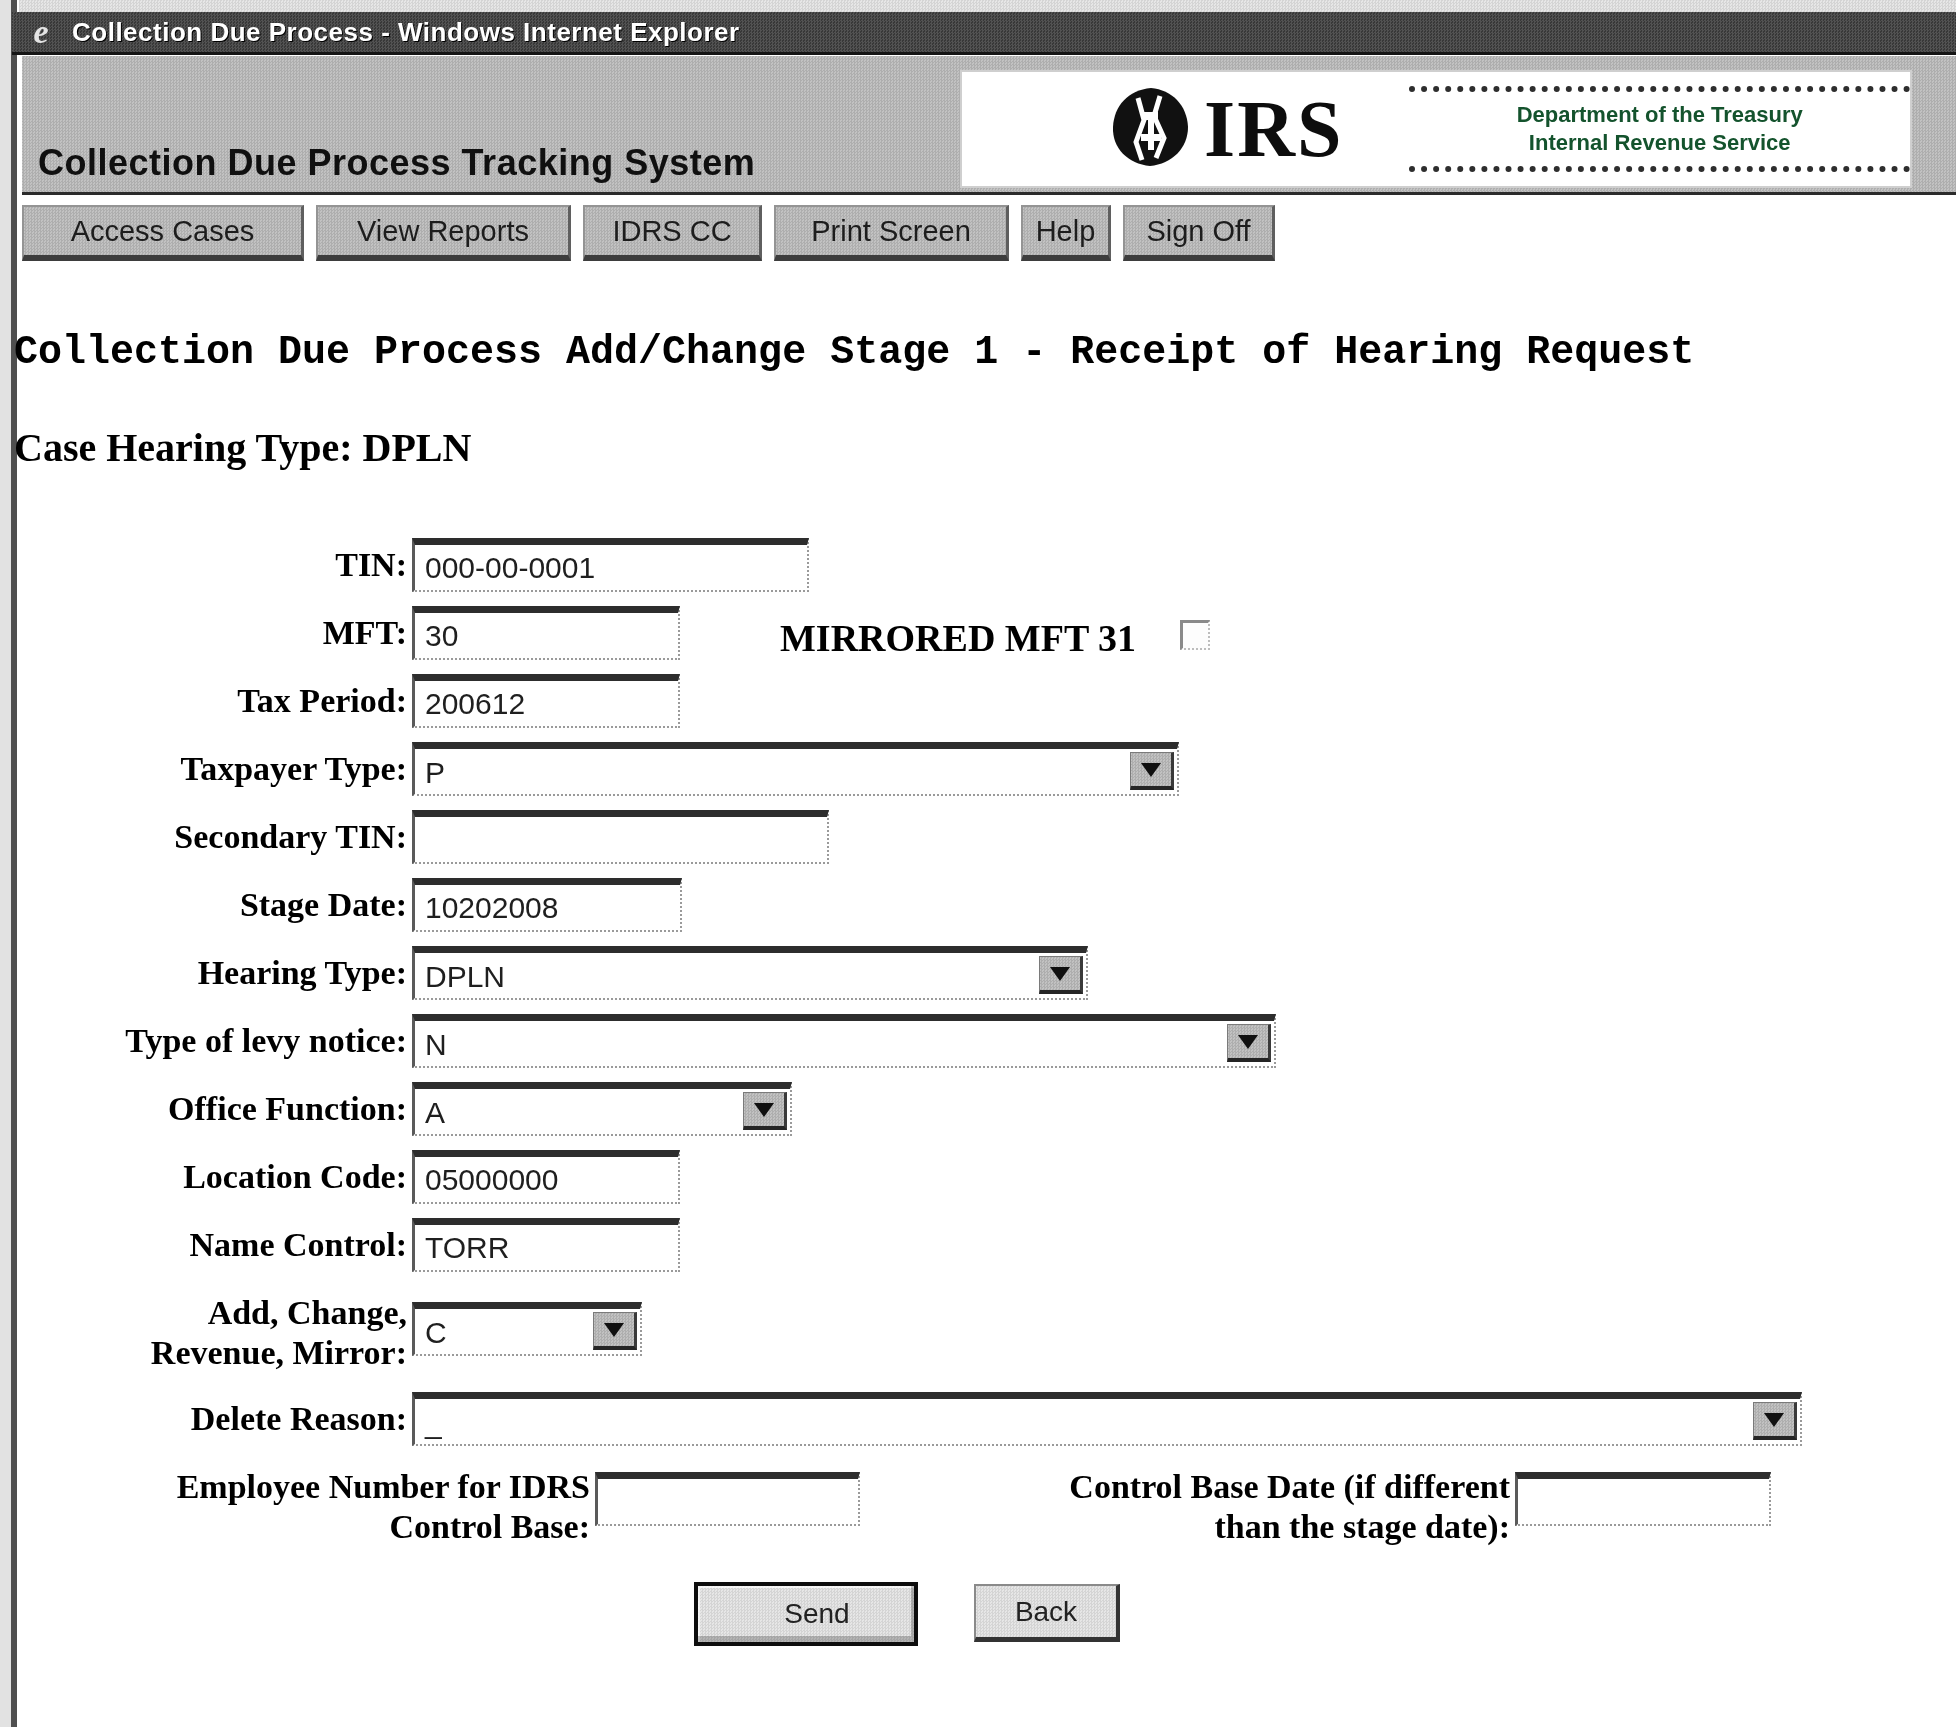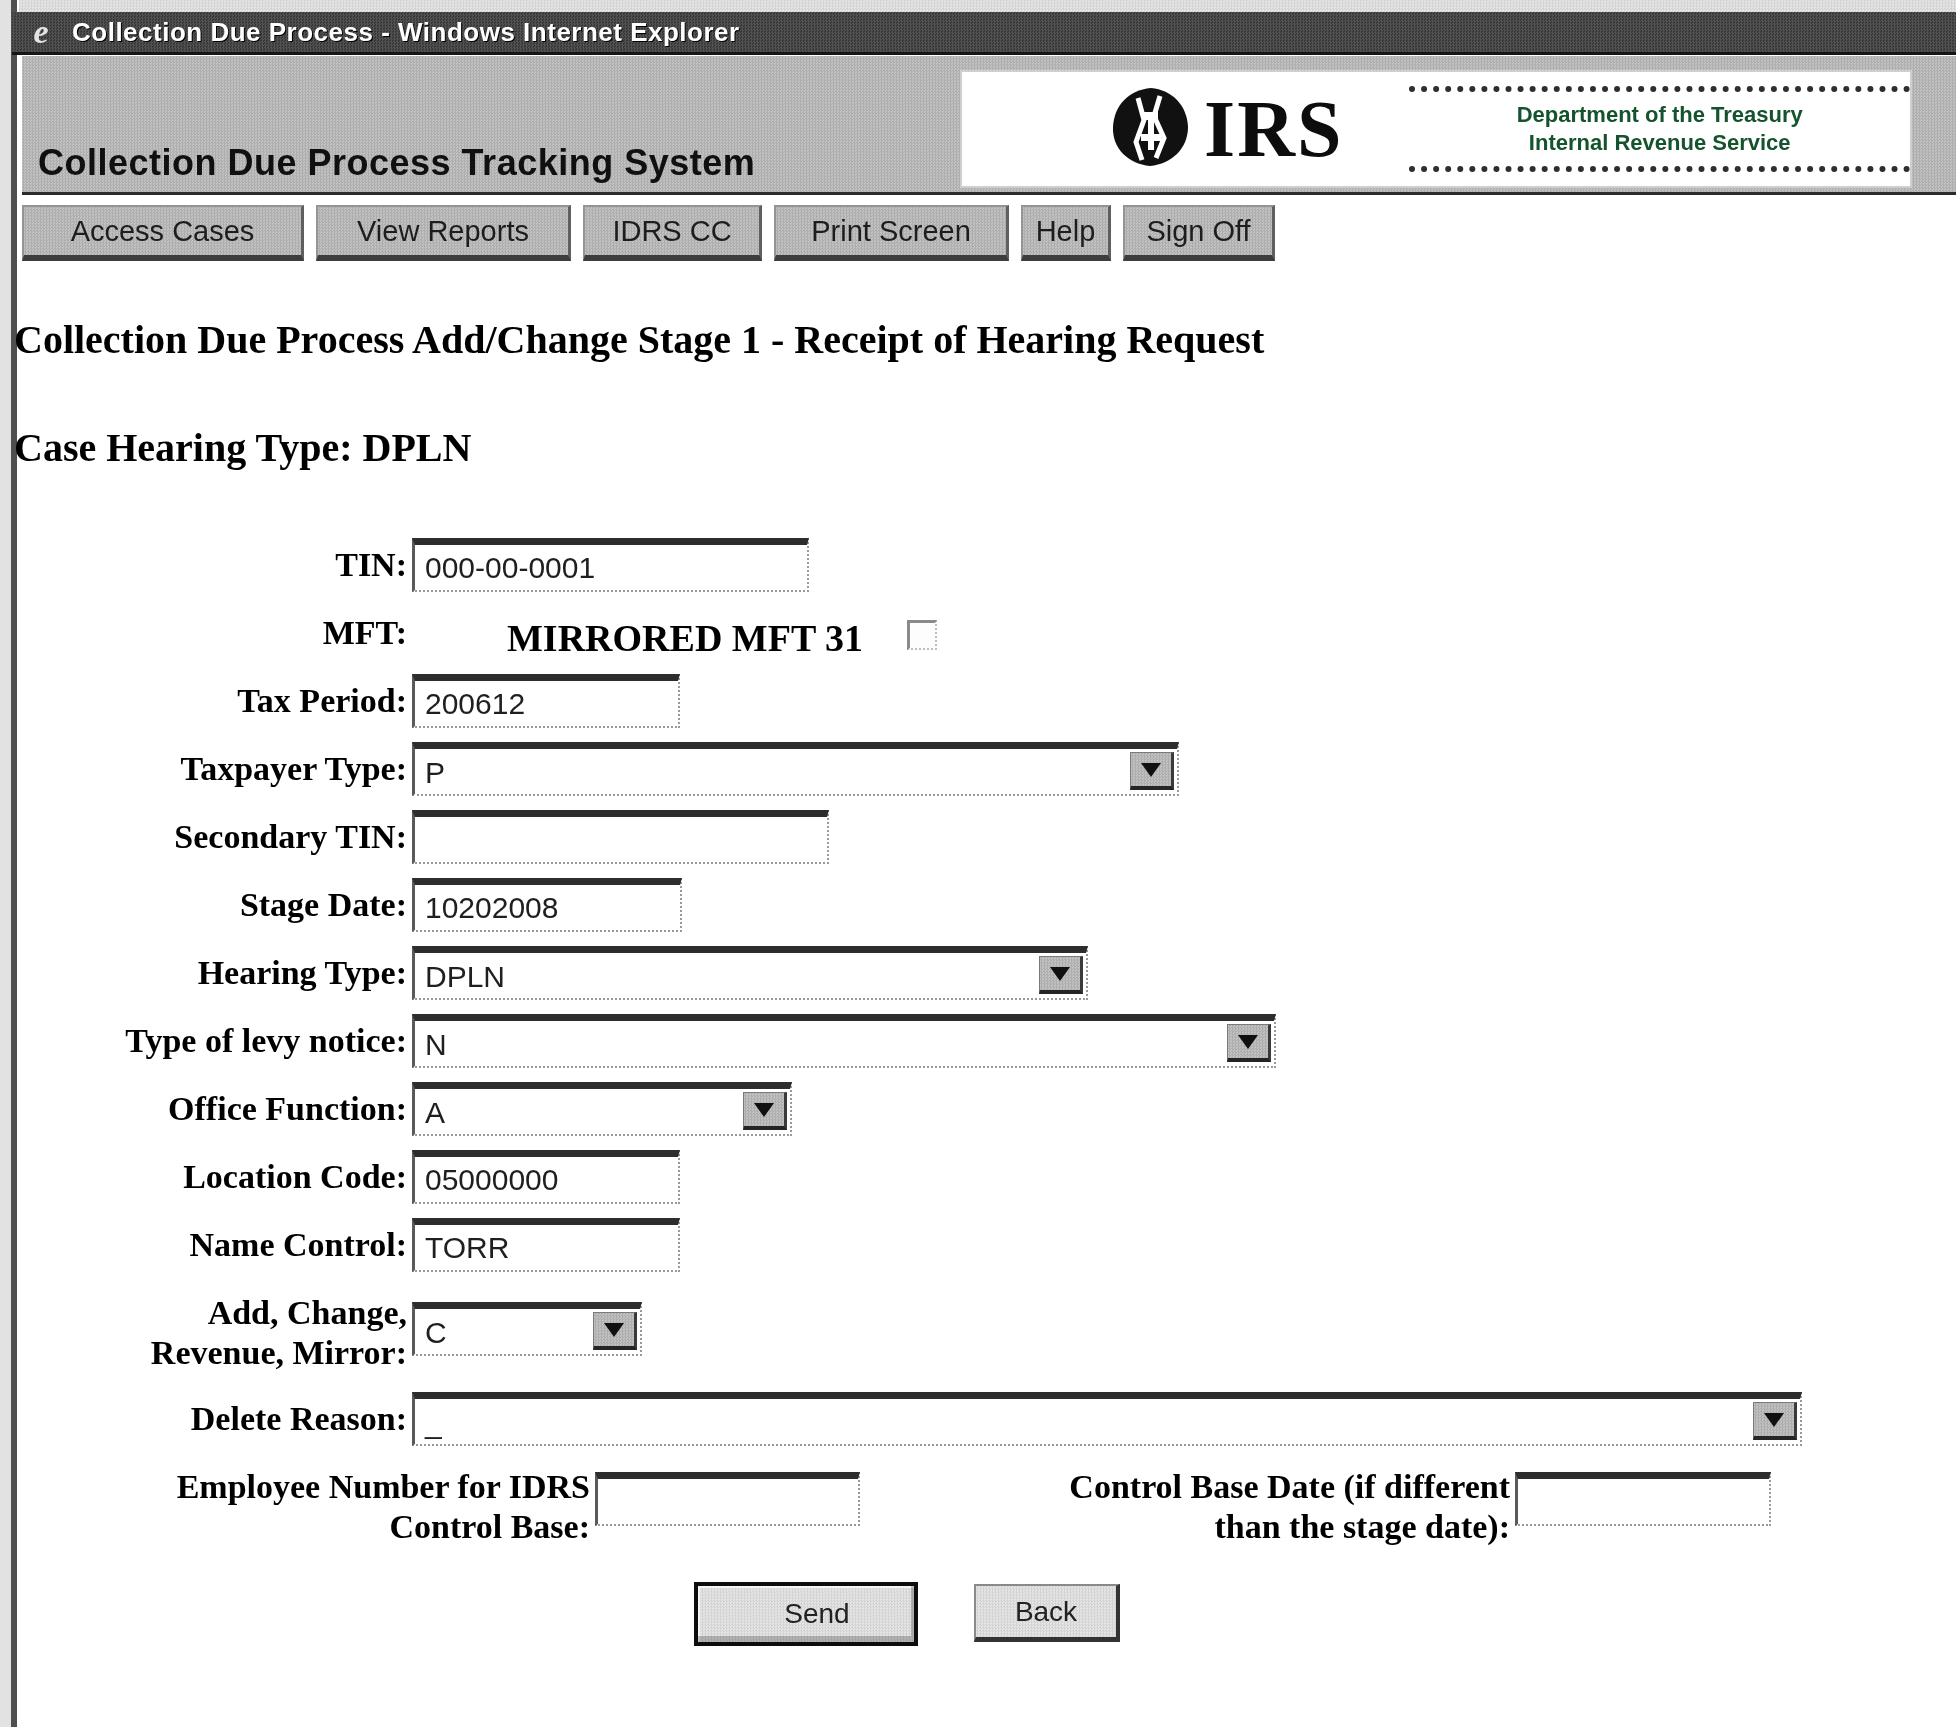--- a/index.html
+++ b/index.html
@@ -50,21 +50,21 @@
 
   
   .navbar{position:absolute;left:22px;top:205px;display:flex;gap:12px;}
   .nav-btn{height:56px;display:flex;align-items:center;justify-content:center;
     font-size:29px;color:#1d1d1d;cursor:pointer;
     border:2px solid #949494;border-right:3px solid #5f5f5f;border-bottom:6px solid #3d3d3d;
     box-sizing:border-box;}
   .nw0{width:282px}.nw1{width:255px}.nw2{width:179px}.nw3{width:235px}.nw4{width:90px}.nw5{width:152px}
 
   
-  .heading{position:absolute;left:14px;top:316px;font-family:Liberation Serif, serif;
+  .heading{position:absolute;left:14px;top:330px;font-family:Liberation Mono, monospace;
     font-weight:bold;font-size:40px;color:#000;}
   .case-line{position:absolute;left:14px;top:424px;font-family:"Liberation Serif",serif;
     font-weight:bold;font-size:40px;color:#000;}
 
   
   .form{position:absolute;left:30px;top:538px;}
   .frow{display:flex;align-items:flex-start;height:68px;}
   .frow.tall{height:106px;}
   .frow.bottom{height:96px;}
   .flabel{width:377px;text-align:right;font-family:"Liberation Serif",serif;font-weight:bold;
@@ -155,20 +155,21 @@
 
 <div class="form">
 
   <div class="frow">
     <div class="flabel">TIN:</div>
     <input class="tb fctl w-tin" type="text" value="000-00-0001" style="">
   </div>
 
   <div class="frow">
     <div class="flabel">MFT:</div>
+    <input class="tb fctl w-sm" type="text" value="30" style="">
     <div class="mirror-label">MIRRORED MFT 31</div>
     <div class="checkbox"></div>
   </div>
 
   <div class="frow">
     <div class="flabel">Tax Period:</div>
     <input class="tb fctl w-sm" type="text" value="200612" style="">
   </div>
 
   <div class="frow">

